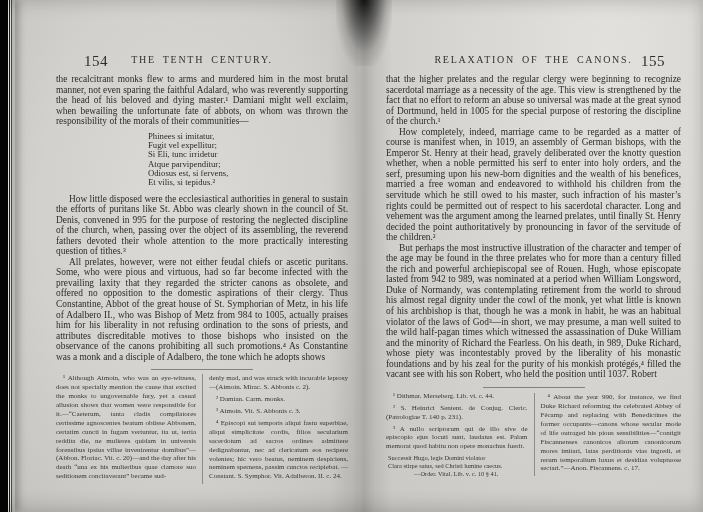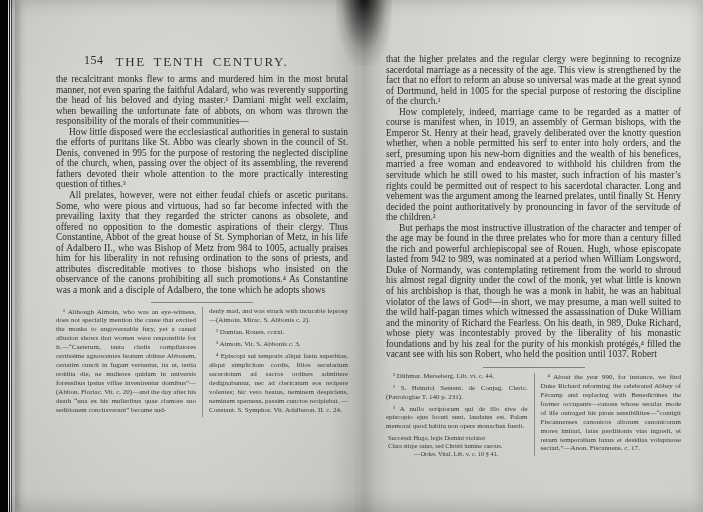--- a/index.html
+++ b/index.html
@@ -17,23 +17,23 @@
   .page-right{left:358px;width:345px;
     background:radial-gradient(ellipse at 72% 10%,#e2e1dd 0%,#d6d5d1 45%,#c8c7c3 100%);}
   
   .gutter{position:absolute;left:330px;top:0;width:62px;height:512px;z-index:5;pointer-events:none;
     background:linear-gradient(90deg,rgba(0,0,0,0) 0%,rgba(0,0,0,.07) 38%,rgba(0,0,0,.16) 55%,rgba(0,0,0,.07) 72%,rgba(0,0,0,0) 100%);}
   .gutter-top{position:absolute;left:336px;top:-6px;width:56px;height:72px;z-index:5;pointer-events:none;
     background:radial-gradient(ellipse at 50% 0%,rgba(5,5,5,.96) 0%,rgba(20,20,20,.55) 34%,rgba(40,40,40,.18) 58%,rgba(0,0,0,0) 78%);}
   .content-l{position:absolute;left:41px;right:10px;top:54px;}
   .content-r{position:absolute;left:28px;right:22px;top:54px;}
   .header{position:relative;height:13px;margin-bottom:7px;}
-  .runtitle{position:absolute;left:0;right:0;text-align:center;font-size:13px;
+  .runtitle{position:absolute;left:0;right:0;text-align:center;font-size:10px;
     letter-spacing:1.7px;word-spacing:3px;color:#34322f;}
-  .pagenum{position:absolute;top:-1px;font-size:12px;letter-spacing:.5px;color:#2e2c29;}
+  .pagenum{position:absolute;top:-1px;font-size:15px;letter-spacing:.5px;color:#2e2c29;}
   .pagenum.pl{left:28px;} .pagenum.pr{right:16px;}
   p.body{margin:0;font-size:9.4px;line-height:10.55px;text-align:justify;
     text-justify:inter-word;}
   p.body.indent{text-indent:13px;}
   .verse{margin:5px 0 6px 92px;font-size:8.7px;line-height:9.3px;}
   .verse div{white-space:nowrap;}
   .fnrule{width:102px;margin:7px auto 4px auto;border-top:1px solid #83817d;height:0;}
   .footnotes{display:flex;align-items:center;}
   .fncol{width:50%;box-sizing:border-box;}
   .fncol.c2{border-left:1px solid #8d8b87;padding-left:6px;}
@@ -53,39 +53,51 @@
 
   <div class="book-edge"></div>
 
   <div class="page page-left">
     <div class="content-l">
       <div class="header">
         <span class="pagenum pl">154</span>
         <span class="runtitle">THE TENTH CENTURY.</span>
       </div>
       <p class="body">the recalcitrant monks flew to arms and murdered him in the most brutal manner, not even sparing the faithful Adalard, who was reverently supporting the head of his beloved and dying master.¹ Damiani might well exclaim, when bewailing the unfortunate fate of abbots, on whom was thrown the responsibility of the morals of their communities—</p>
+      <div class="verse">
+        <div>Phinees si imitatur,</div>
+        <div>Fugit vel expellitur;</div>
+        <div>Si Eli, tunc irridetur</div>
+        <div>Atque parvipenditur;</div>
+        <div>Odiosus est, si fervens,</div>
+        <div>Et vilis, si tepidus.²</div>
+      </div>
       <p class="body indent">How little disposed were the ecclesiastical authorities in general to sustain the efforts of puritans like St. Abbo was clearly shown in the council of St. Denis, convened in 995 for the purpose of restoring the neglected discipline of the church, when, passing over the object of its assembling, the reverend fathers devoted their whole attention to the more practically interesting question of tithes.³</p>
       <p class="body indent">All prelates, however, were not either feudal chiefs or ascetic puritans.  Some, who were pious and virtuous, had so far become infected with the prevailing laxity that they regarded the stricter canons as obsolete, and offered no opposition to the domestic aspirations of their clergy.  Thus Constantine, Abbot of the great house of St. Symphorian of Metz, in his life of Adalbero II., who was Bishop of Metz from 984 to 1005, actually praises him for his liberality in not refusing ordination to the sons of priests, and attributes discreditable motives to those bishops who insisted on the observance of the canons prohibiting all such promotions.⁴  As Constantine was a monk and a disciple of Adalbero, the tone which he adopts shows</p>
       <div class="fnrule"></div>
       <div class="footnotes">
         <div class="fncol c1">
           <p class="fn">¹ Although Aimoin, who was an eye-witness, does not specially mention the cause that excited the monks to ungovernable fury, yet a casual allusion shows that women were responsible for it.—“Caeterum, tanta cladis compilatores certissime agnoscentes beatum obiisse Abbonem, certatim cuncti in fugam vertuntur, ita ut, tertia reddita die, ne mulieres quidam in universis forensibus ipsius villae invenirentur domibus”—(Abbon. Floriac. Vit. c. 20)—and the day after his death “una ex his mulieribus quae clamore suo seditionem concitaverant” became sud-</p>
         </div>
         <div class="fncol c2">
           <p class="fn cont">denly mad, and was struck with incurable leprosy—(Aimoin. Mirac. S. Abbonis c. 2).</p>
-          <p class="fn">² Damian. Rouen. ccxxi.</p>
+          <p class="fn">² Damian. Carm. monks.</p>
           <p class="fn">³ Aimoin. Vit. S. Abbonis c. 3.</p>
           <p class="fn">⁴ Episcopi sui temporis aliqui fastu superbiae, aliqui simplicitate cordis, filios secularium sacerdotum ad sacros ordines admittere dedignabantur, nec ad clericatum eos recipere volentes; hic vero beatus, neminem despiciens, neminem spernens, passim cunctos recipiebat. — Constant. S. Symphor. Vit. Adalberon. II. c. 24.</p>
         </div>
       </div>
     </div>
   </div>
 
   <div class="page page-right">
     <div class="content-r">
+      <div class="header">
+        <span class="runtitle">RELAXATION OF THE CANONS.</span>
+        <span class="pagenum pr">155</span>
+      </div>
       <p class="body">that the higher prelates and the regular clergy were beginning to recognize sacerdotal marriage as a necessity of the age.  This view is strengthened by the fact that no effort to reform an abuse so universal was made at the great synod of Dortmund, held in 1005 for the special purpose of restoring the discipline of the church.¹</p>
       <p class="body indent">How completely, indeed, marriage came to be regarded as a matter of course is manifest when, in 1019, an assembly of German bishops, with the Emperor St. Henry at their head, gravely deliberated over the knotty question whether, when a noble permitted his serf to enter into holy orders, and the serf, presuming upon his new-born dignities and the wealth of his benefices, married a free woman and endeavored to withhold his children from the servitude which he still owed to his master, such infraction of his master’s rights could be permitted out of respect to his sacerdotal character.  Long and vehement was the argument among the learned prelates, until finally St. Henry decided the point authoritatively by pronouncing in favor of the servitude of the children.²</p>
       <p class="body indent">But perhaps the most instructive illustration of the character and temper of the age may be found in the three prelates who for more than a century filled the rich and powerful archiepiscopal see of Rouen.  Hugh, whose episcopate lasted from 942 to 989, was nominated at a period when William Longsword, Duke of Normandy, was contemplating retirement from the world to shroud his almost regal dignity under the cowl of the monk, yet what little is known of his archbishop is that, though he was a monk in habit, he was an habitual violator of the laws of God³—in short, we may presume, a man well suited to the wild half-pagan times which witnessed the assassination of Duke William and the minority of Richard the Fearless.  On his death, in 989, Duke Richard, whose piety was incontestably proved by the liberality of his monastic foundations and by his zeal for the purity of his monkish protégés,⁴ filled the vacant see with his son Robert, who held the position until 1037.  Robert</p>
       <div class="fnrule"></div>
       <div class="footnotes">
         <div class="fncol c1">
           <p class="fn">¹ Dithmar. Merseberg. Lib. vi. c. 44.</p>
           <p class="fn">² S. Heinrici Sentent. de Conjug. Cleric. (Patrologiae T. 140 p. 231).</p>
           <p class="fn">³ A nullo scriptorum qui de illo sive de episcopio ejus locuti sunt, laudatus est.  Palam memorat quod habitu non opere monachus fuerit.</p>
           <div class="fnverse">

